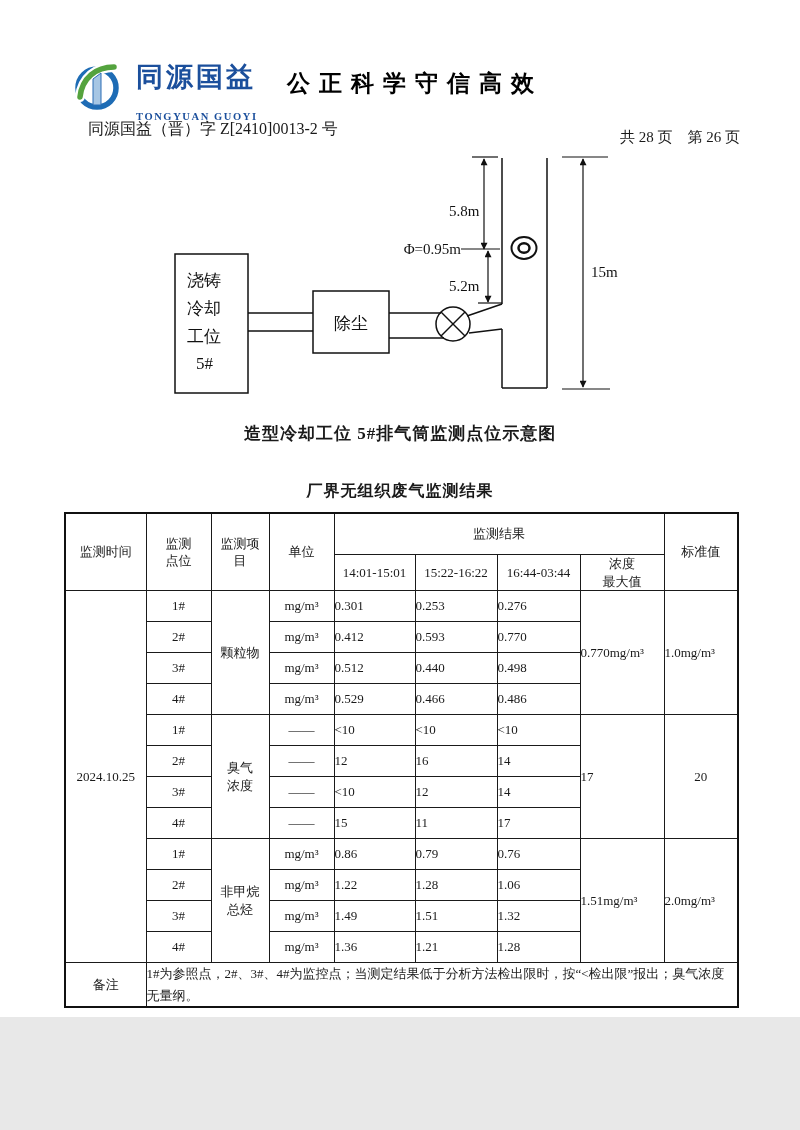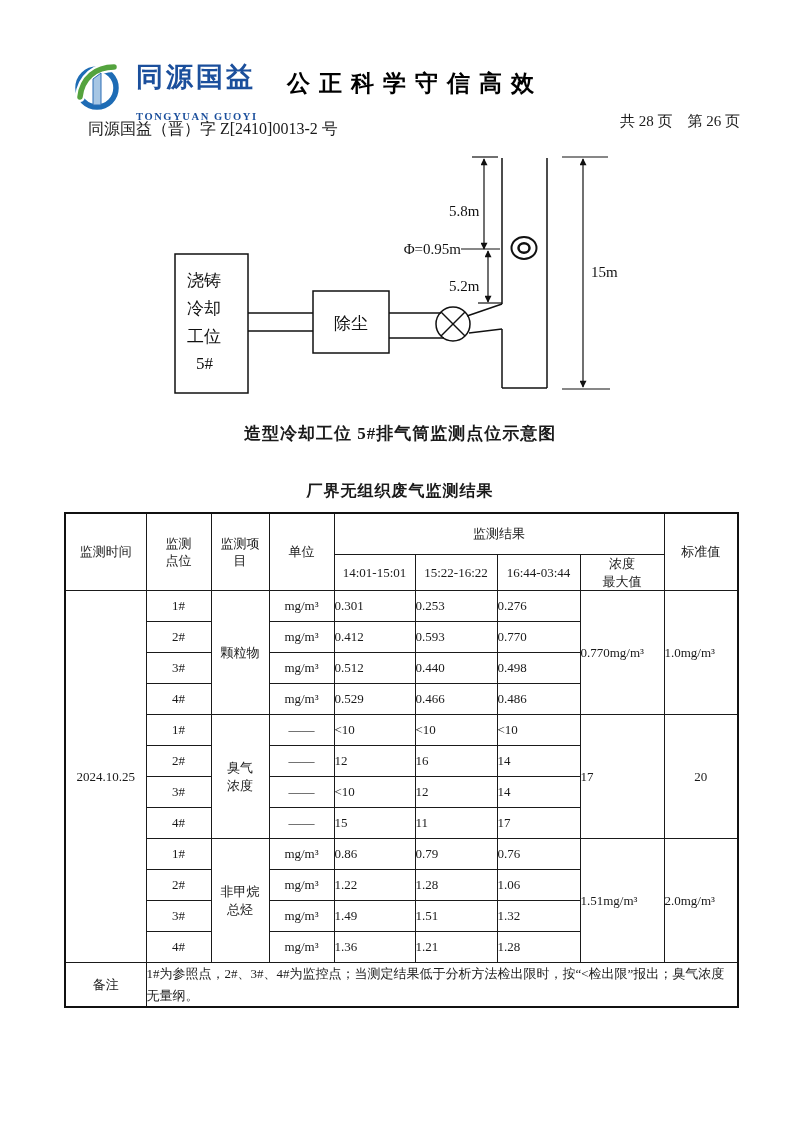--- a/index.html
+++ b/index.html
@@ -1,16 +1,16 @@
 <!DOCTYPE html>
 <html><head>
 <meta charset="utf-8">
 <style>
   html,body{margin:0;padding:0;background:#e8e8e8;}
-  #page{position:relative;width:800px;height:1130px;background:#ffffff;margin:0 auto;
+  #page{position:relative;width:800px;height:1017px;background:#ffffff;margin:0 auto;
         font-family:"Liberation Serif","DejaVu Serif",serif;color:#1a1a1a;overflow:hidden;}
   .abs{position:absolute;}
 
   
   .logo-cn{font-size:27px;font-weight:bold;color:#1b4f9c;letter-spacing:3px;line-height:1;}
   .logo-en{font-size:10.5px;font-weight:bold;color:#1b4f9c;letter-spacing:1.6px;margin-top:20px;}
   .slogan{display:flex;font-family:"Liberation Sans","DejaVu Sans",sans-serif;}
   .slogan span{font-size:23px;font-weight:bold;letter-spacing:9px;color:#000;}
   .docline{font-size:16px;}
   .pageinfo{font-size:15px;}
@@ -57,21 +57,21 @@
   </div>
 
   <div class="abs slogan" style="left:287px;top:68px;">
     <span>公正</span>
     <span>科学</span>
     <span>守信</span>
     <span>高效</span>
   </div>
 
   <div class="abs docline" style="left:88px;top:119px;text-align:right;">同源国益（晋）字 Z[2410]0013-2 号</div>
-  <div class="abs pageinfo" style="right:60px;top:112px;">共 28 页　第 26 页</div>
+  <div class="abs pageinfo" style="right:60px;top:128px;">共 28 页　第 26 页</div>
 
   <div class="abs" style="left:150px;top:148px;width:510px;height:252px;">
     <svg width="510" height="252" viewBox="150 148 510 252">
       <defs>
         <marker id="arrow" viewBox="0 0 10 10" refX="9" refY="5" markerWidth="9" markerHeight="7" orient="auto-start-reverse" markerUnits="userSpaceOnUse">
           <path d="M0,0 L10,5 L0,10 z" fill="#111"></path>
         </marker>
       </defs>
 
       <g>

